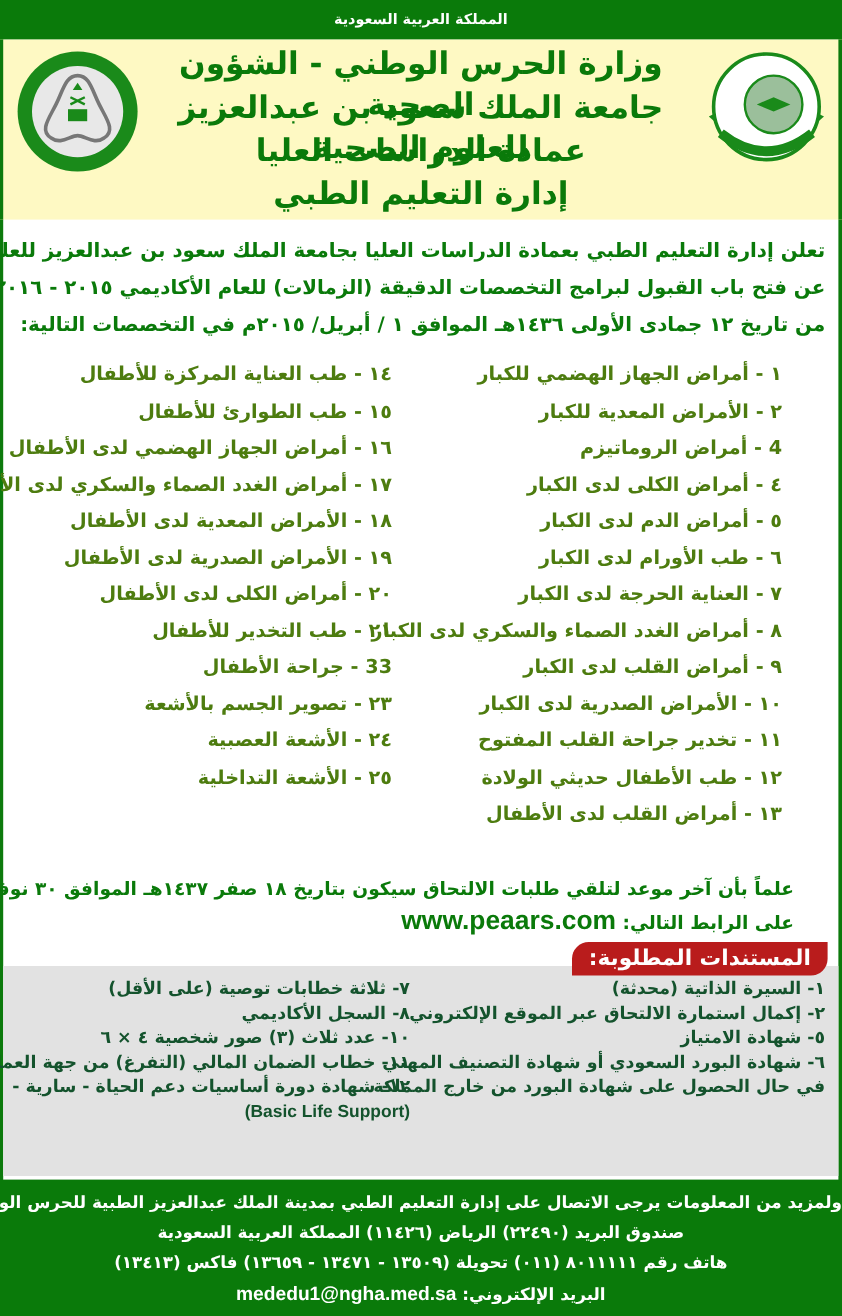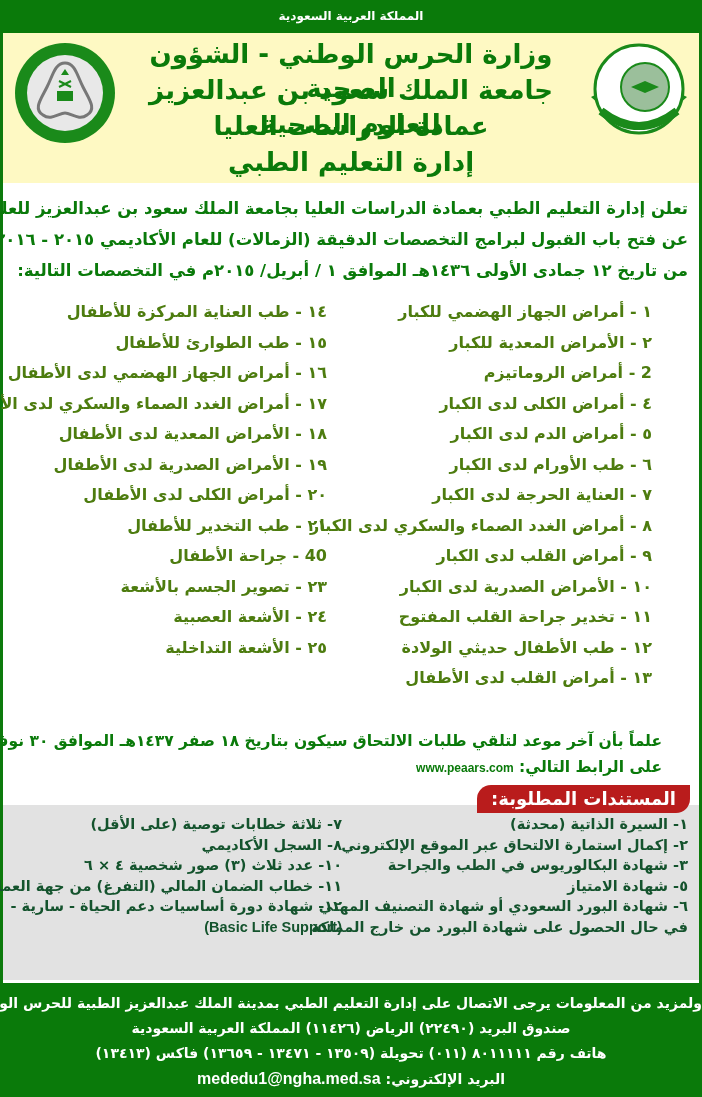--- a/index.html
+++ b/index.html
@@ -16,21 +16,21 @@
     .ht2 { top: 40px; font-size: 26px; line-height: 34px; }
     .ht3 { top: 76px; font-size: 26px; line-height: 34px; }
     .ht4 { top: 112px; font-size: 26px; line-height: 34px; }
     .intro { position: absolute; left: 10px; right: 14px; top: 193px; color: #0a7a0a; font-weight: bold; font-size: 16.5px; line-height: 31px; text-align: justify; }
     .intro p { white-space: nowrap; }
     .list { position: absolute; top: 297px; color: #4d7c0f; font-weight: bold; font-size: 16px; }
     .list-right { right: 50px; width: 300px; }
     .list-left { right: 375px; width: 300px; }
     .list .item { height: 30.5px; line-height: 30.5px; white-space: nowrap; }
     .deadline { position: absolute; left: 10px; right: 40px; top: 728px; color: #0a7a0a; font-weight: bold; font-size: 15.5px; line-height: 26px; white-space: nowrap; }
-    .deadline .url { font-family: "Liberation Sans", sans-serif; font-weight: bold; font-size: 12px; direction: ltr; unicode-bidi: embed; }
+    .deadline .url { font-family: "Liberation Sans", sans-serif; font-weight: bold; font-size: 22px; direction: ltr; unicode-bidi: embed; }
     .docs { position: absolute; left: 3px; right: 3px; top: 805px; height: 175px; background: #e2e2e2; }
     .docs-tab { position: absolute; right: 12px; top: 785px; height: 28px; padding: 0 14px; background: #b91c1c; color: #ffffff; font-weight: bold; font-size: 18px; line-height: 28px; border-radius: 14px 0 14px 0; white-space: nowrap; }
     .docs-list { position: absolute; top: 814px; color: #14532d; font-weight: bold; font-size: 14.5px; }
     .docs-right { right: 14px; width: 330px; }
     .docs-left { right: 360px; width: 330px; }
     .docs-list .ditem { height: 20.5px; line-height: 20.5px; white-space: nowrap; }
     .docs-list .en { font-family: "Liberation Sans", sans-serif; direction: ltr; unicode-bidi: embed; text-align: center; }
     .footer { position: absolute; left: 0; top: 983px; width: 702px; height: 114px; background: #0a7a0a; color: #ffffff; text-align: center; font-weight: bold; font-size: 14px; padding-top: 8px; }
     .footer .fl { height: 25px; line-height: 25px; white-space: nowrap; }
     .footer .email { font-family: "Liberation Sans", sans-serif; font-size: 16px; direction: ltr; unicode-bidi: embed; }
@@ -73,21 +73,21 @@
 
 <div class="intro">
   <p>تعلن إدارة التعليم الطبي بعمادة الدراسات العليا بجامعة الملك سعود بن عبدالعزيز للعلوم الصحية</p>
   <p>عن فتح باب القبول لبرامج التخصصات الدقيقة (الزمالات) للعام الأكاديمي ٢٠١٥ - ٢٠١٦م ابتداء</p>
   <p>من تاريخ ١٢ جمادى الأولى ١٤٣٦هـ الموافق ١ / أبريل/ ٢٠١٥م في التخصصات التالية:</p>
 </div>
 
 <div class="list list-right">
   <div class="item">١ - أمراض الجهاز الهضمي للكبار</div>
   <div class="item">٢ - الأمراض المعدية للكبار</div>
-  <div class="item">2 - أمراض الروماتيزم</div>
+  <div class="item">4 - أمراض الروماتيزم</div>
   <div class="item">٤ - أمراض الكلى لدى الكبار</div>
   <div class="item">٥ - أمراض الدم لدى الكبار</div>
   <div class="item">٦ - طب الأورام لدى الكبار</div>
   <div class="item">٧ - العناية الحرجة لدى الكبار</div>
   <div class="item">٨ - أمراض الغدد الصماء والسكري لدى الكبار</div>
   <div class="item">٩ - أمراض القلب لدى الكبار</div>
   <div class="item">١٠ - الأمراض الصدرية لدى الكبار</div>
   <div class="item">١١ - تخدير جراحة القلب المفتوح</div>
   <div class="item">١٢ - طب الأطفال حديثي الولادة</div>
   <div class="item">١٣ - أمراض القلب لدى الأطفال</div>
@@ -95,41 +95,40 @@
 
 <div class="list list-left">
   <div class="item">١٤ - طب العناية المركزة للأطفال</div>
   <div class="item">١٥ - طب الطوارئ للأطفال</div>
   <div class="item">١٦ - أمراض الجهاز الهضمي لدى الأطفال</div>
   <div class="item">١٧ - أمراض الغدد الصماء والسكري لدى الأطفال</div>
   <div class="item">١٨ - الأمراض المعدية لدى الأطفال</div>
   <div class="item">١٩ - الأمراض الصدرية لدى الأطفال</div>
   <div class="item">٢٠ - أمراض الكلى لدى الأطفال</div>
   <div class="item">٢١ - طب التخدير للأطفال</div>
-  <div class="item">40 - جراحة الأطفال</div>
+  <div class="item">33 - جراحة الأطفال</div>
   <div class="item">٢٣ - تصوير الجسم بالأشعة</div>
   <div class="item">٢٤ - الأشعة العصبية</div>
   <div class="item">٢٥ - الأشعة التداخلية</div>
 </div>
 
 <div class="deadline">
   <div>علماً بأن آخر موعد لتلقي طلبات الالتحاق سيكون بتاريخ ١٨ صفر ١٤٣٧هـ الموافق ٣٠ نوفمبر ٢٠١٥م</div>
   <div>
     <span>على الرابط التالي:</span>
     <span class="url">www.peaars.com</span>
   </div>
 </div>
 
 <div class="docs"></div>
 <div class="docs-tab">المستندات المطلوبة:</div>
 
 <div class="docs-list docs-right">
   <div class="ditem">١- السيرة الذاتية (محدثة)</div>
   <div class="ditem">٢- إكمال استمارة الالتحاق عبر الموقع الإلكتروني</div>
-  <div class="ditem">٣- شهادة البكالوريوس في الطب والجراحة</div>
   <div class="ditem">٥- شهادة الامتياز</div>
   <div class="ditem">٦- شهادة البورد السعودي أو شهادة التصنيف المهني</div>
   <div class="ditem">في حال الحصول على شهادة البورد من خارج المملكة</div>
 </div>
 
 <div class="docs-list docs-left">
   <div class="ditem">٧- ثلاثة خطابات توصية (على الأقل)</div>
   <div class="ditem">٨- السجل الأكاديمي</div>
   <div class="ditem">١٠- عدد ثلاث (٣) صور شخصية ٤ × ٦</div>
   <div class="ditem">١١- خطاب الضمان المالي (التفرغ) من جهة العمل</div>

